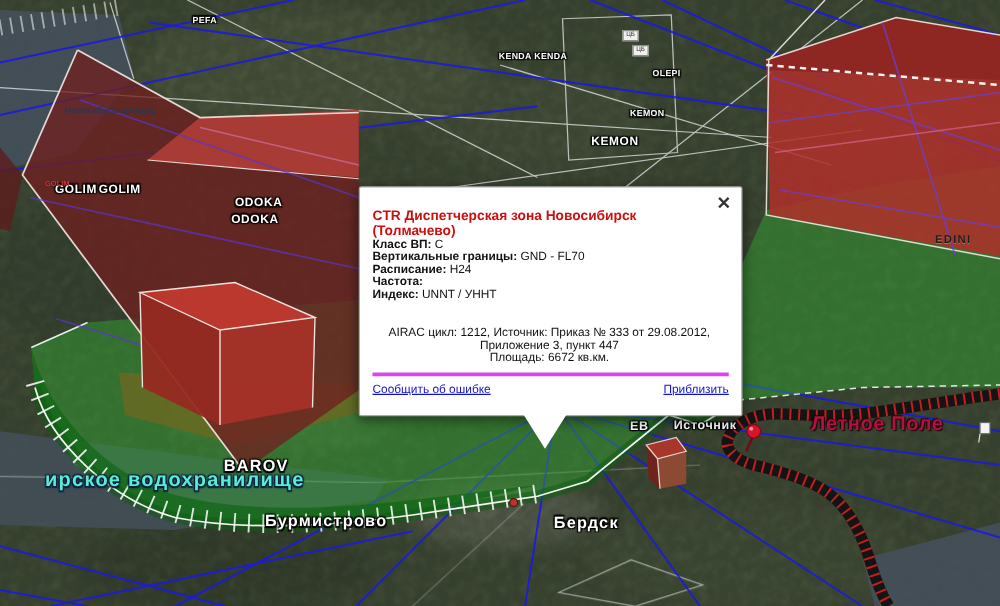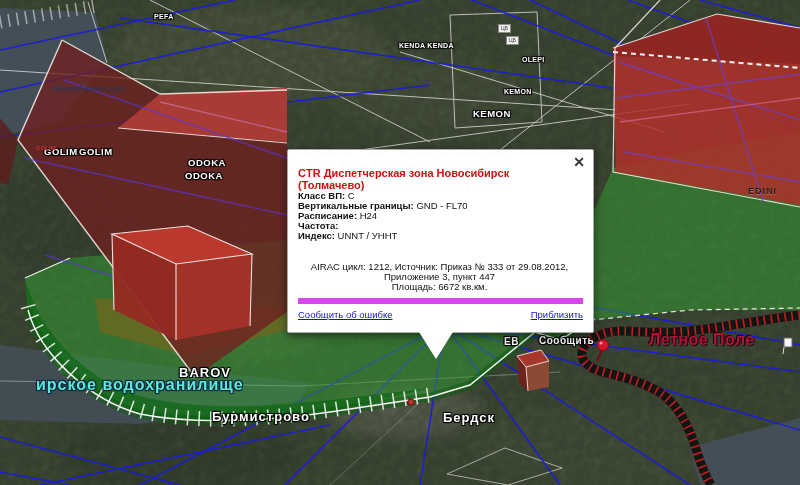--- a/index.html
+++ b/index.html
@@ -27,21 +27,21 @@
   #popup{position:absolute;left:287px;top:149px;width:305px;height:182px;background:#fff;
     border:1px solid #aaa;border-radius:2px;box-shadow:0 3px 10px rgba(0,0,0,.5);
     font-family:"Liberation Sans",sans-serif;}
   #popup .tail{position:absolute;left:131px;top:182px;width:0;height:0;
     border-left:17px solid transparent;border-right:17px solid transparent;border-top:27px solid #fff;}
   #popup .close{position:absolute;top:4px;right:8px;font-size:14px;color:#333;cursor:pointer;font-weight:bold;}
   .pp-title{position:absolute;top:17px;left:10px;right:16px;font-size:11px;font-weight:bold;color:#cc1010;}
   .pp-fields{position:absolute;top:41px;left:10px;right:12px;font-size:9.5px;line-height:9.9px;color:#111;}
   .pp-fields .lab{font-weight:bold;}
   .pp-meta{position:absolute;top:112px;left:10px;right:12px;font-size:9.5px;line-height:9.9px;color:#111;text-align:center;}
-  .pp-links{position:absolute;top:148px;left:10px;right:10px;border-top:6px solid #d946ef;
+  .pp-links{position:absolute;top:148px;left:10px;right:10px;border-top:3px solid #d946ef;
     padding-top:5px;display:flex;justify-content:space-between;font-size:9.5px;}
   .pp-links a{color:#1414cc;text-decoration:underline;cursor:pointer;}
 </style>
 </head>
 <body>
 
 <div id="stage">
 
   <svg width="800" height="485" viewBox="0 0 800 485">
     <defs>
@@ -210,21 +210,21 @@
   <span class="mlabel lbl-white lbl-tiny" style="left:363px;top:42px">KENDA KENDA</span>
   <span class="mlabel lbl-white lbl-tiny" style="left:486px;top:56px">OLEPI</span>
   <span class="mlabel lbl-white lbl-tiny" style="left:468px;top:88px">KEMON</span>
   <span class="mlabel lbl-white lbl-sm" style="left:437px;top:109px">KEMON</span>
   <span class="mlabel lbl-dark" style="left:712px;top:151px">EDINI</span>
   <span class="mlabel lbl-white lbl-md" style="left:269px;top:237px">LA</span>
   <span class="mlabel lbl-white lbl-lg" style="left:143px;top:366px">BAROV</span>
   <span class="mlabel lbl-blue" style="left:0px;top:377px">ирское водохранилище</span>
   <span class="mlabel lbl-white lbl-lg" style="left:176px;top:410px">Бурмистрово</span>
   <span class="mlabel lbl-white lbl-md" style="left:468px;top:337px">ЕВ</span>
-  <span class="mlabel lbl-white lbl-md" style="left:503px;top:336px">Сообщить</span>
+  <span class="mlabel lbl-white lbl-md" style="left:503px;top:336px">Источник</span>
   <span class="mlabel lbl-white lbl-lg" style="left:407px;top:411px">Бердск</span>
   <span class="mlabel lbl-maroon" style="left:613px;top:332px">Летное Поле</span>
   <span class="mlabel lbl-faint" style="left:16px;top:85px">Новосибирское вдхр</span>
   <span class="navbox" style="left:498px;top:24px">ЦБ</span>
   <span class="navbox" style="left:506px;top:36px">ЦБ</span>
   <span class="mlabel lbl-redtiny" style="left:0px;top:145px">GOLIM</span>
 
   <div id="popup">
     <div class="tail"></div>
     <div class="close">✕</div>

